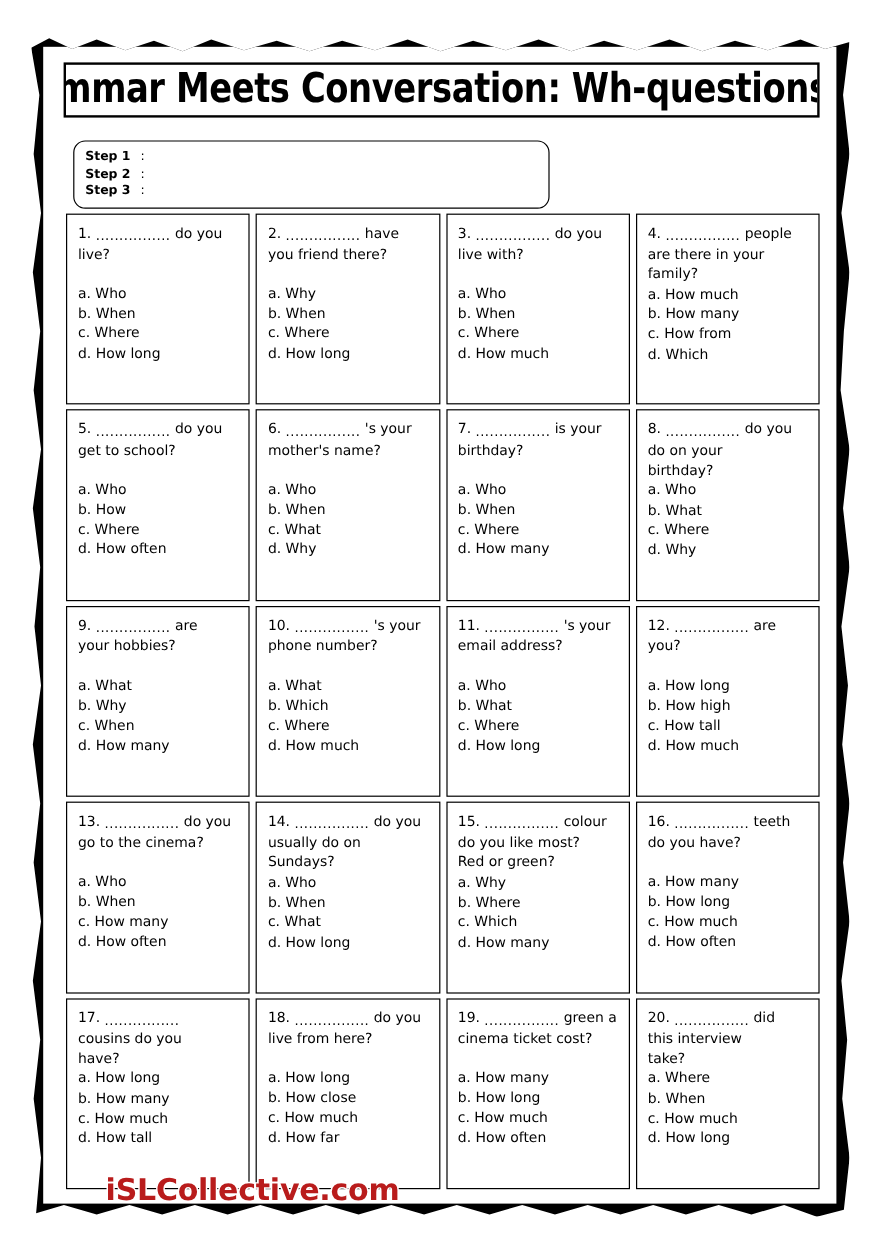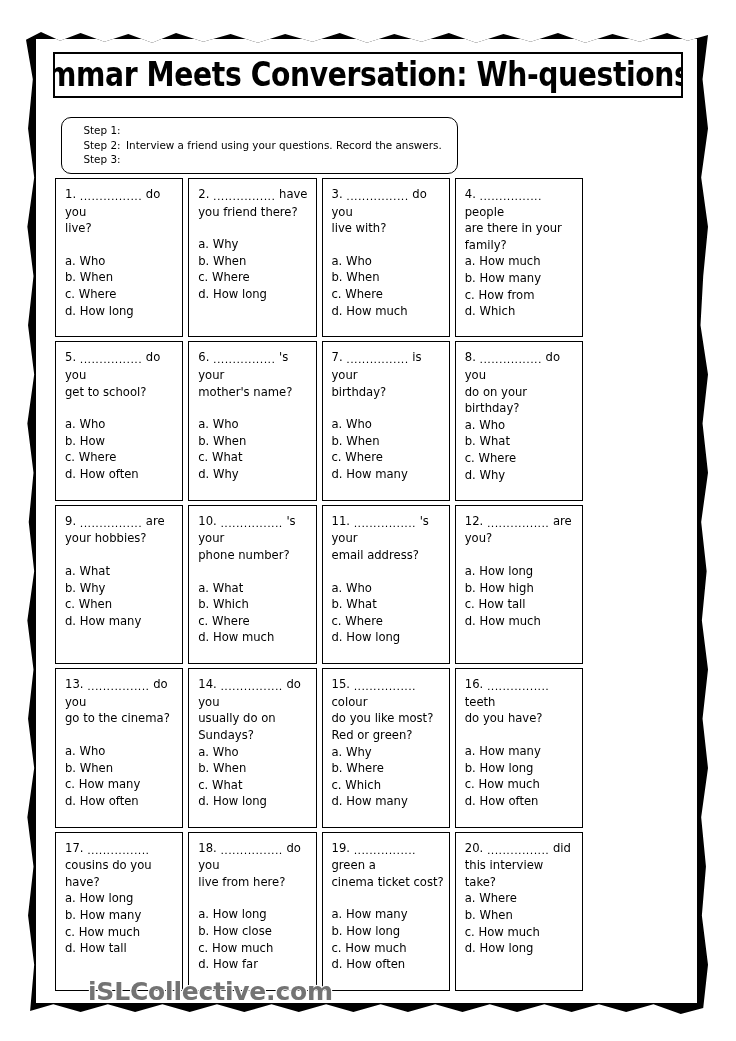--- a/index.html
+++ b/index.html
@@ -80,29 +80,29 @@
     padding: 5px 9px 6px 9px;
   }
   .step-line {
     display: flex;
     align-items: baseline;
     font-size: 10.4px;
     line-height: 14.6px;
     color: #000;
     white-space: nowrap;
   }
-  .step-label { font-weight: 400; min-width: 46px; text-align: right; }
+  .step-label { font-weight: 700; min-width: 46px; }
   .step-colon { width: 9px; }
   .step-text { font-weight: 400; }
 
   
   #grid {
     position: absolute;
     left: 19px; top: 139px;
-    width: 528px; height: 813px;
+    width: 628px; height: 813px;
     display: grid;
     grid-template-columns: repeat(4, 1fr);
     grid-template-rows: repeat(5, 1fr);
     column-gap: 5px;
     row-gap: 4px;
   }
   .cell {
     border: 1.6px solid #000;
     background: #fff;
     padding: 7px 0 4px 9px;
@@ -129,21 +129,21 @@
   }
 
   
   #watermark {
     position: absolute;
     left: 52px; top: 938px;
     width: 260px;
     font-size: 25px;
     font-weight: 700;
     letter-spacing: -0.2px;
-    color: #737373;
+    color: #b91c1c;
     -webkit-text-stroke: 2.4px #ffffff;
     paint-order: stroke fill;
     white-space: nowrap;
     pointer-events: none;
   }
   #watermark .wm-inner {
     position: relative;
   }
 </style>
 </head>
@@ -158,21 +158,20 @@
       </div>
 
       <div id="steps-box">
           <div class="step-line">
             <span class="step-label">Step 1</span>
             <span class="step-colon">:</span>
           </div>
           <div class="step-line">
             <span class="step-label">Step 2</span>
             <span class="step-colon">:</span>
-            <span class="step-text">Interview a friend using your questions. Record the answers.</span>
           </div>
           <div class="step-line">
             <span class="step-label">Step 3</span>
             <span class="step-colon">:</span>
           </div>
         </div>
 
       <div id="grid">
           <div class="cell">
             <div class="q-text"><span>1.</span> <span class="blank">................</span> <span>do you</span></div>

